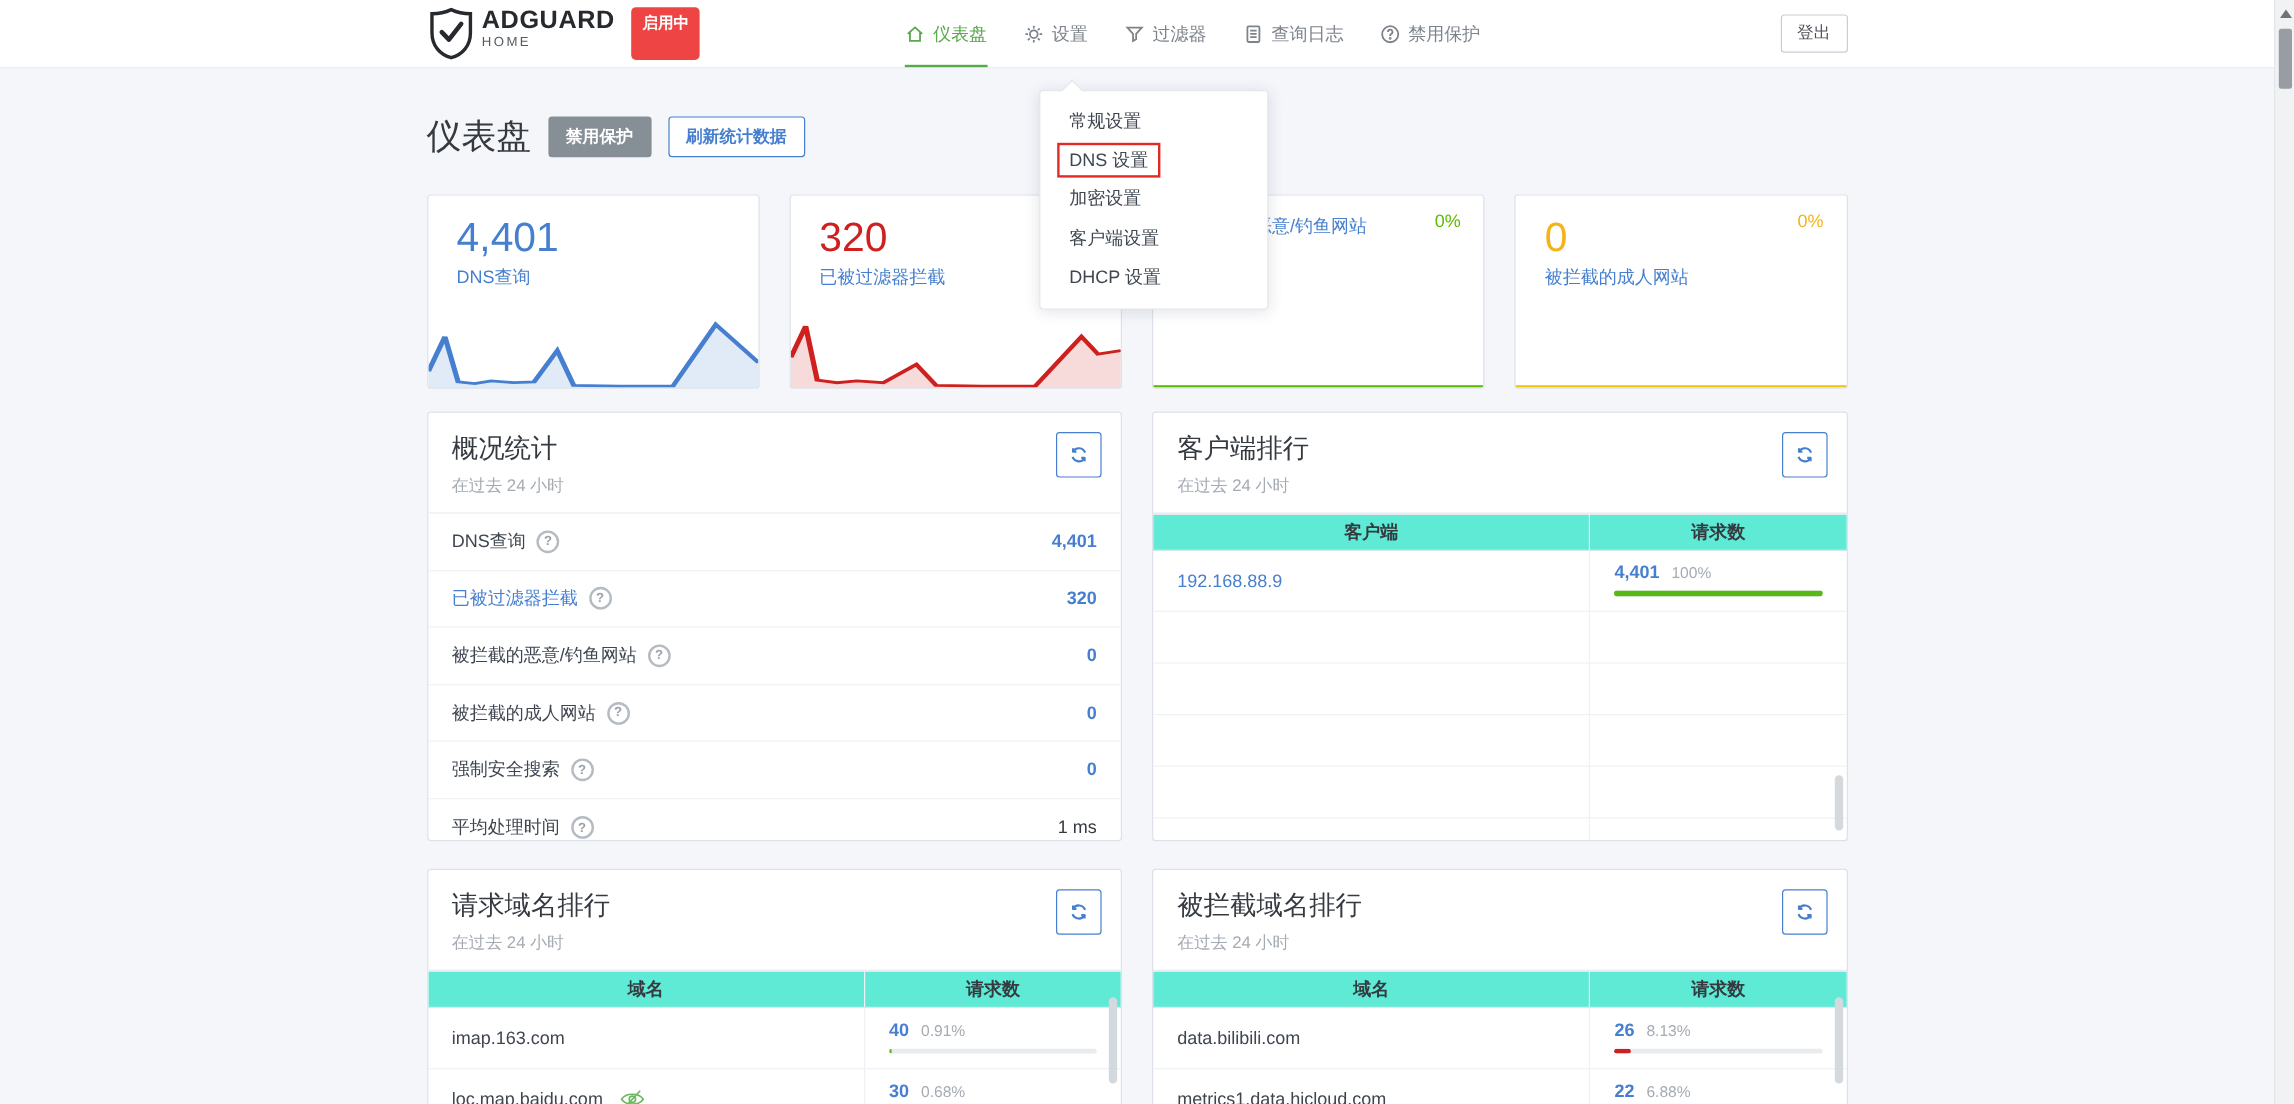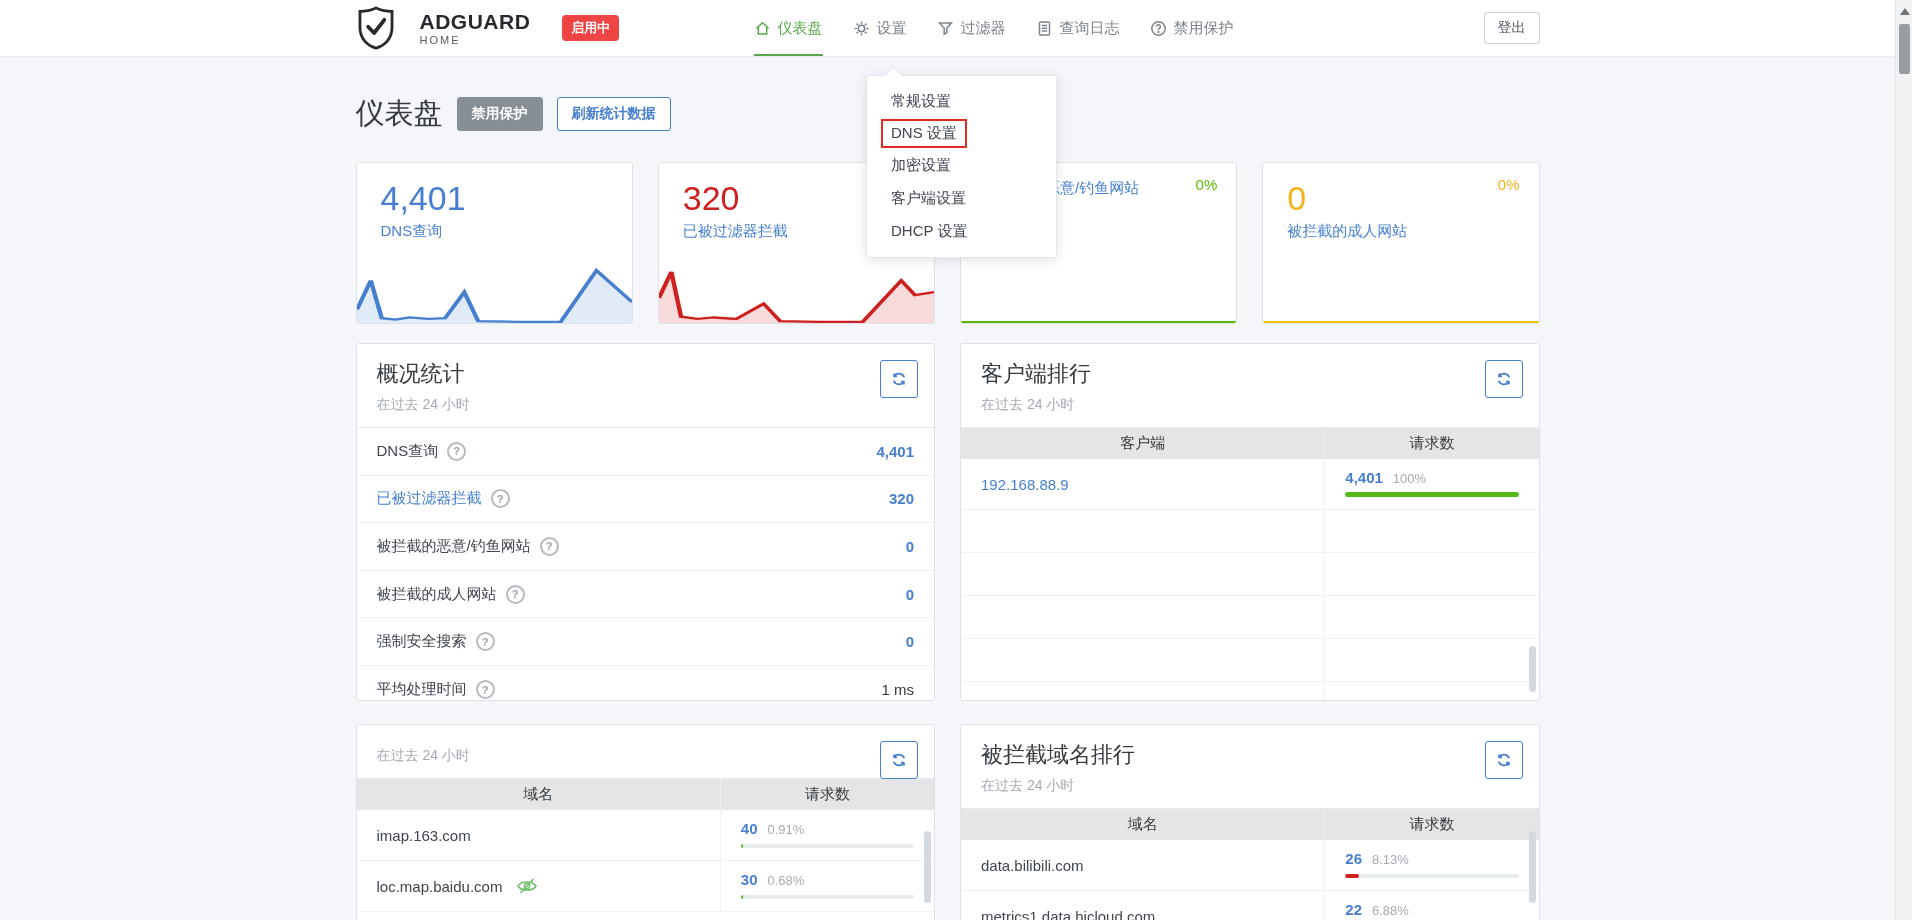--- a/index.html
+++ b/index.html
@@ -6,21 +6,21 @@
   html,body { width:1912px; height:920px; overflow:hidden; }
   body {
     font-family:"Liberation Sans","DejaVu Sans",sans-serif;
     background:#f4f6fa; color:#3f4650; position:relative;
   }
   .viewport { position:absolute; left:0; top:0; width:1895px; height:920px; overflow:hidden; }
 
   
   header { height:57px; background:#fff; border-bottom:1px solid #e9ecf2; position:relative; z-index:5; }
   .header-inner { width:1184px; margin:0 auto; height:100%; display:flex; align-items:center; position:relative; }
-  .brand { display:flex; align-items:center; gap:24px; }
+  .brand { display:flex; gap:6px; }
   .brand-shield { width:40px; height:44px; }
   .brand-text { display:flex; flex-direction:column; line-height:1; }
   .brand-name { font-size:21px; font-weight:700; color:#26292e; letter-spacing:.5px; }
   .brand-sub { font-size:11px; color:#555b61; letter-spacing:2px; margin-top:3px; }
   .status-badge { background:#ef4444; color:#fff; font-size:13px; font-weight:700; padding:4px 9px; border-radius:4px; margin-left:8px; }
   nav { position:absolute; left:50%; transform:translateX(-50%); margin-left:46px; height:100%; display:flex; gap:30px; }
   .nav-item { display:flex; align-items:center; gap:7px; font-size:15px; color:#7c838b; height:100%; border-bottom:2px solid transparent; padding-top:2px; cursor:pointer; }
   .nav-item.active { color:#58a94b; border-bottom-color:#58a94b; }
   .nav-item svg { width:17px; height:17px; stroke:currentColor; fill:none; stroke-width:1.5; }
   .logout-btn { margin-left:auto; background:#fff; border:1px solid #c9ced6; border-radius:3px; color:#4b5259; font-size:14px; padding:6px 13px; cursor:pointer; }
@@ -71,22 +71,22 @@
   .stat-row:last-child { border-bottom:none; }
   .stat-label { display:flex; align-items:center; gap:9px; color:#3f4650; }
   .stat-label.link { color:#467fcf; cursor:pointer; }
   .help-icon { width:19px; height:19px; border:2px solid #b4bbc2; border-radius:50%; color:#9aa1a9; font-size:11px; font-weight:700;
     display:inline-flex; align-items:center; justify-content:center; cursor:pointer; }
   .v-blue { color:#467fcf; font-weight:700; }
   .v-dark { color:#343a40; font-weight:400; }
 
   
   table.dtable { width:100%; border-collapse:collapse; font-size:15px; table-layout:fixed; }
-  .dtable th { height:30px; background:#e5e5e5; border-top:1px solid #e3e7ec; border-bottom:1px solid #e3e7ec;
-    font-weight:400; color:#343a40; text-align:center; }
+  .dtable th { height:30px; background:#5eead4; border-top:1px solid #e3e7ec; border-bottom:1px solid #e3e7ec;
+    font-weight:700; color:#343a40; text-align:center; }
   .dtable th.c1, .dtable td.c1 { width:63%; border-right:1px solid #edf0f4; }
   .dtable td { border-bottom:1px solid #eef1f5; vertical-align:middle; }
   .dtable td.c1 { padding:14px 20px; color:#3f4650; }
   .dtable td.c2 { padding:10px 20px 12px; }
   .client-link { color:#467fcf; cursor:pointer; }
   .cnt { color:#467fcf; font-weight:700; }
   .pct { color:#a5abb3; font-size:13px; margin-left:10px; }
   .bar { height:4px; background:#e9ecef; border-radius:2px; margin-top:7px; position:relative; overflow:hidden; }
   .bar.thick { height:5px; margin-top:6px; }
   .bar-fill { position:absolute; left:0; top:0; bottom:0; border-radius:2px; }
@@ -329,20 +329,21 @@
         </table>
         <div class="inner-scroll">
             <div class="inner-thumb thumb-bottom"></div>
           </div>
       </section>
     </div>
 
     <div class="panels-row row-2">
       <section class="panel h-tall">
         <div class="panel-head">
+          <div class="panel-title">请求域名排行</div>
           <div class="panel-sub">在过去 24 小时</div>
           <button class="refresh-btn">
             <svg viewBox="0 0 16 16">
               <path d="M13.2 6.2 A5.5 5.5 0 0 0 3.2 5.4"></path>
                 <path d="M3.2 2.6v2.8h2.8" stroke-linejoin="round"></path>
               <path d="M2.8 9.8 A5.5 5.5 0 0 0 12.8 10.6"></path>
                 <path d="M12.8 13.4v-2.8h-2.8" stroke-linejoin="round"></path>
             </svg>
           </button>
         </div>

